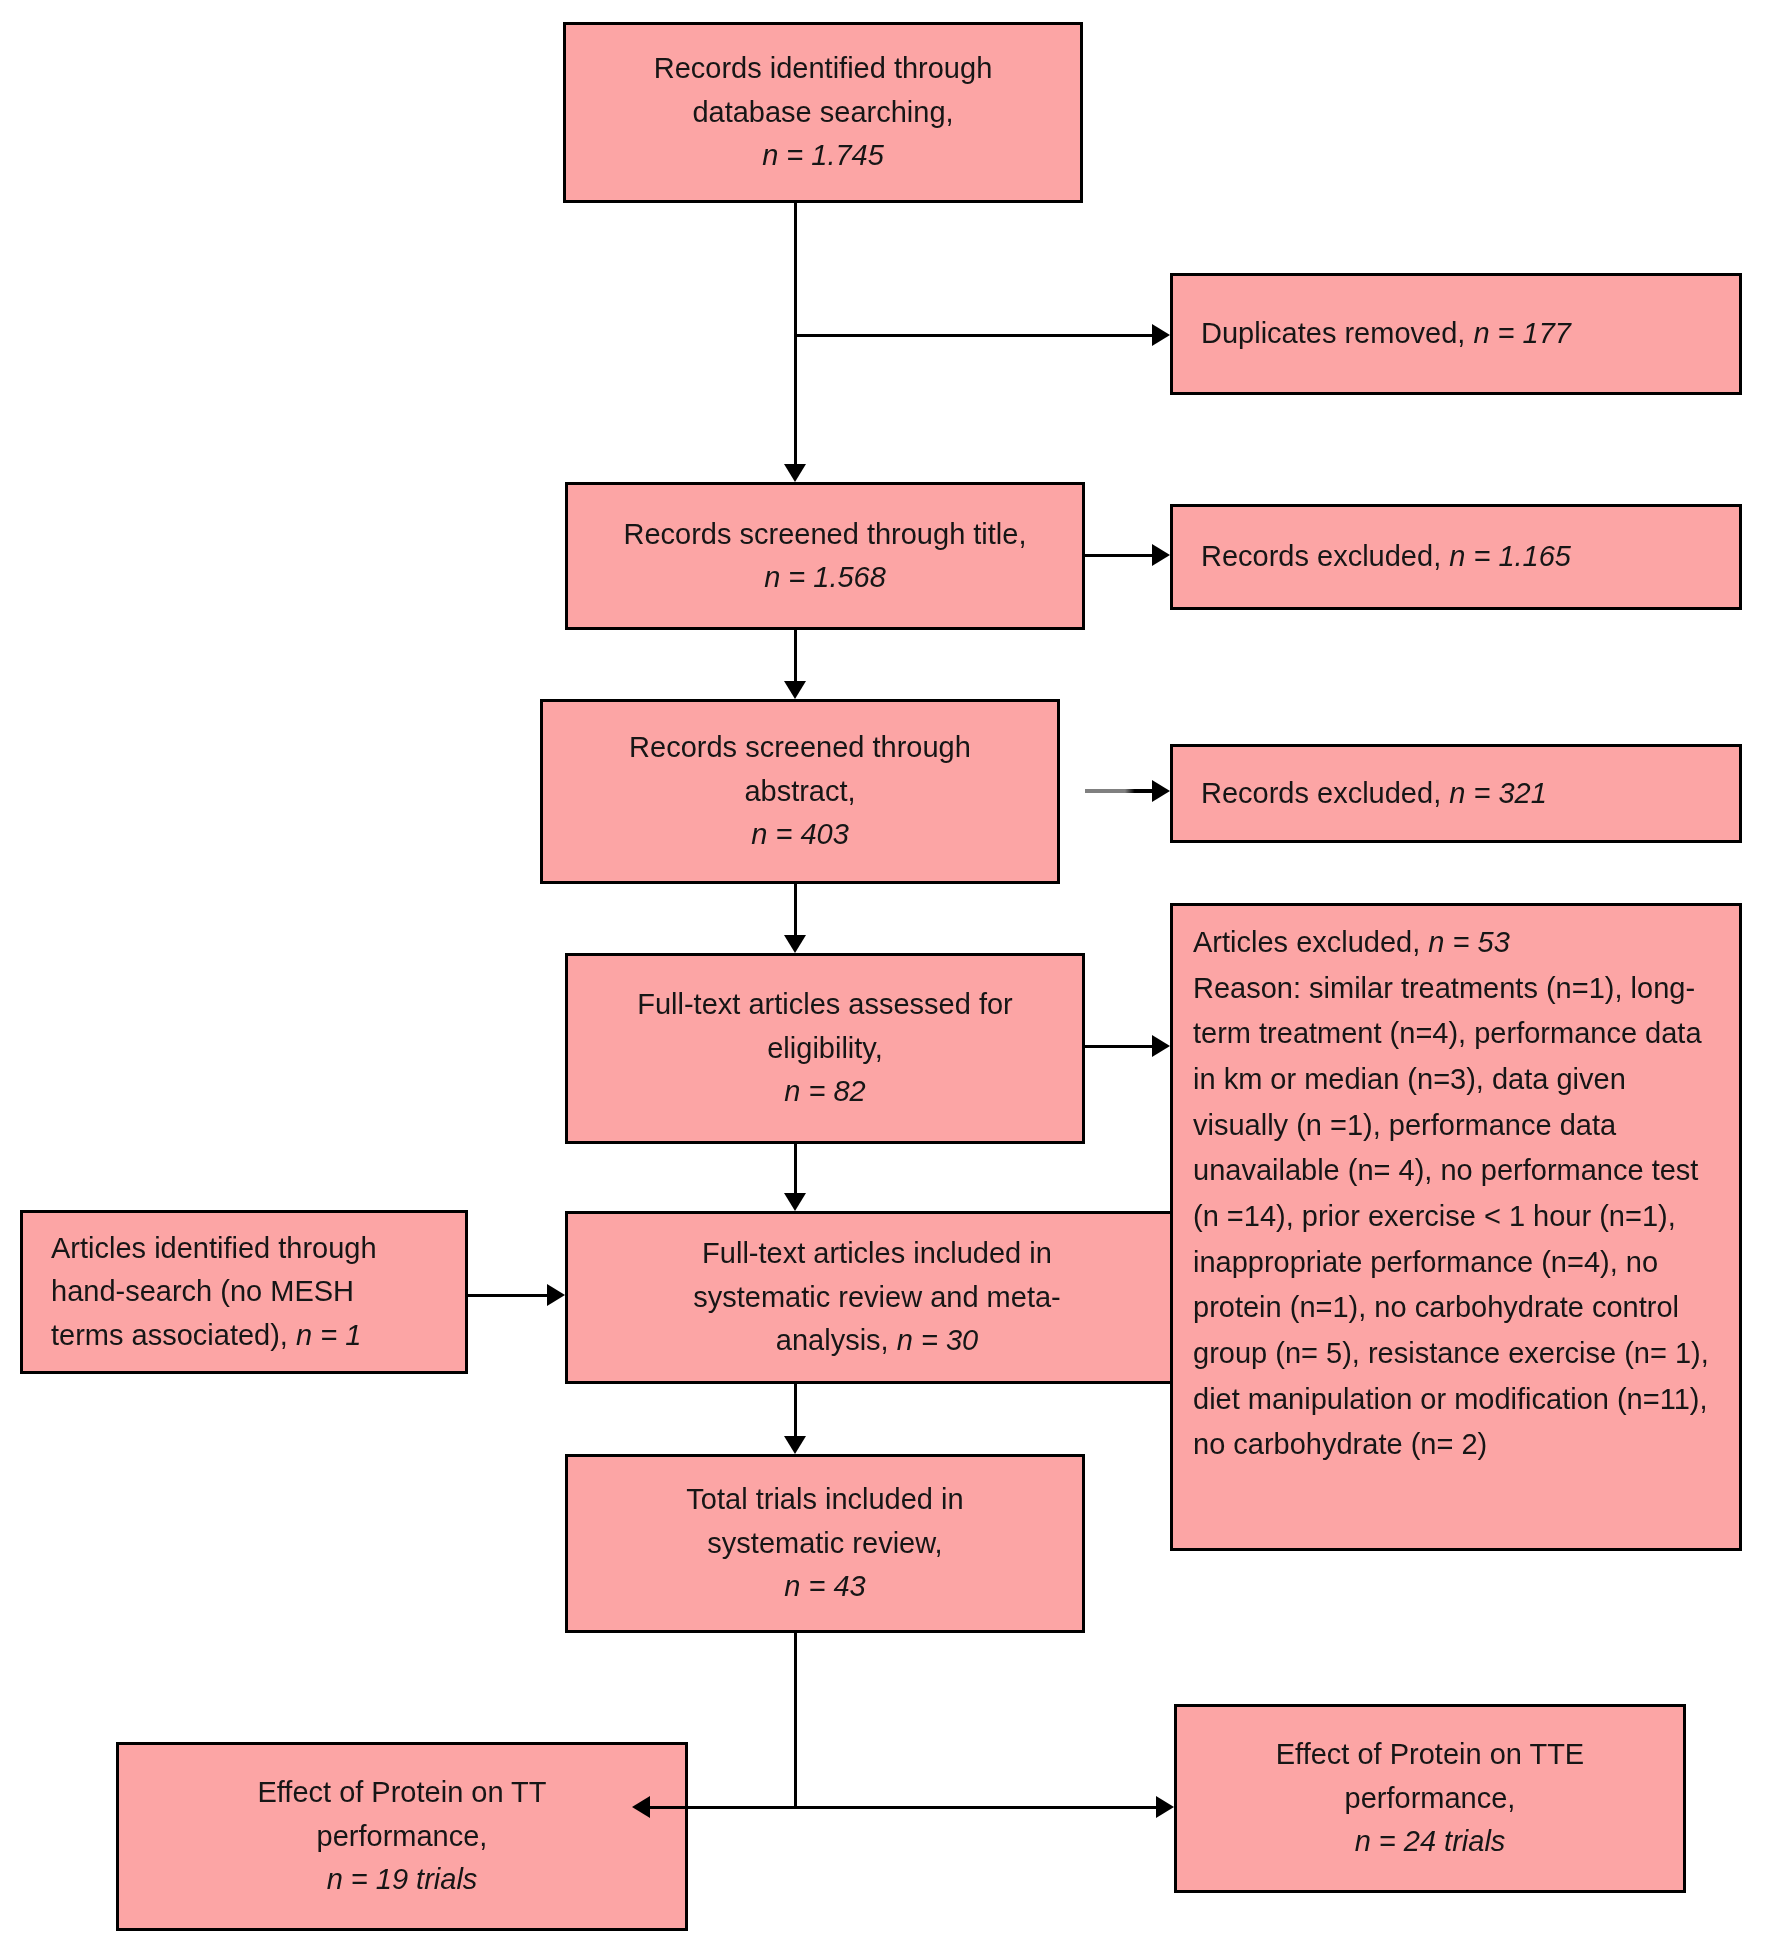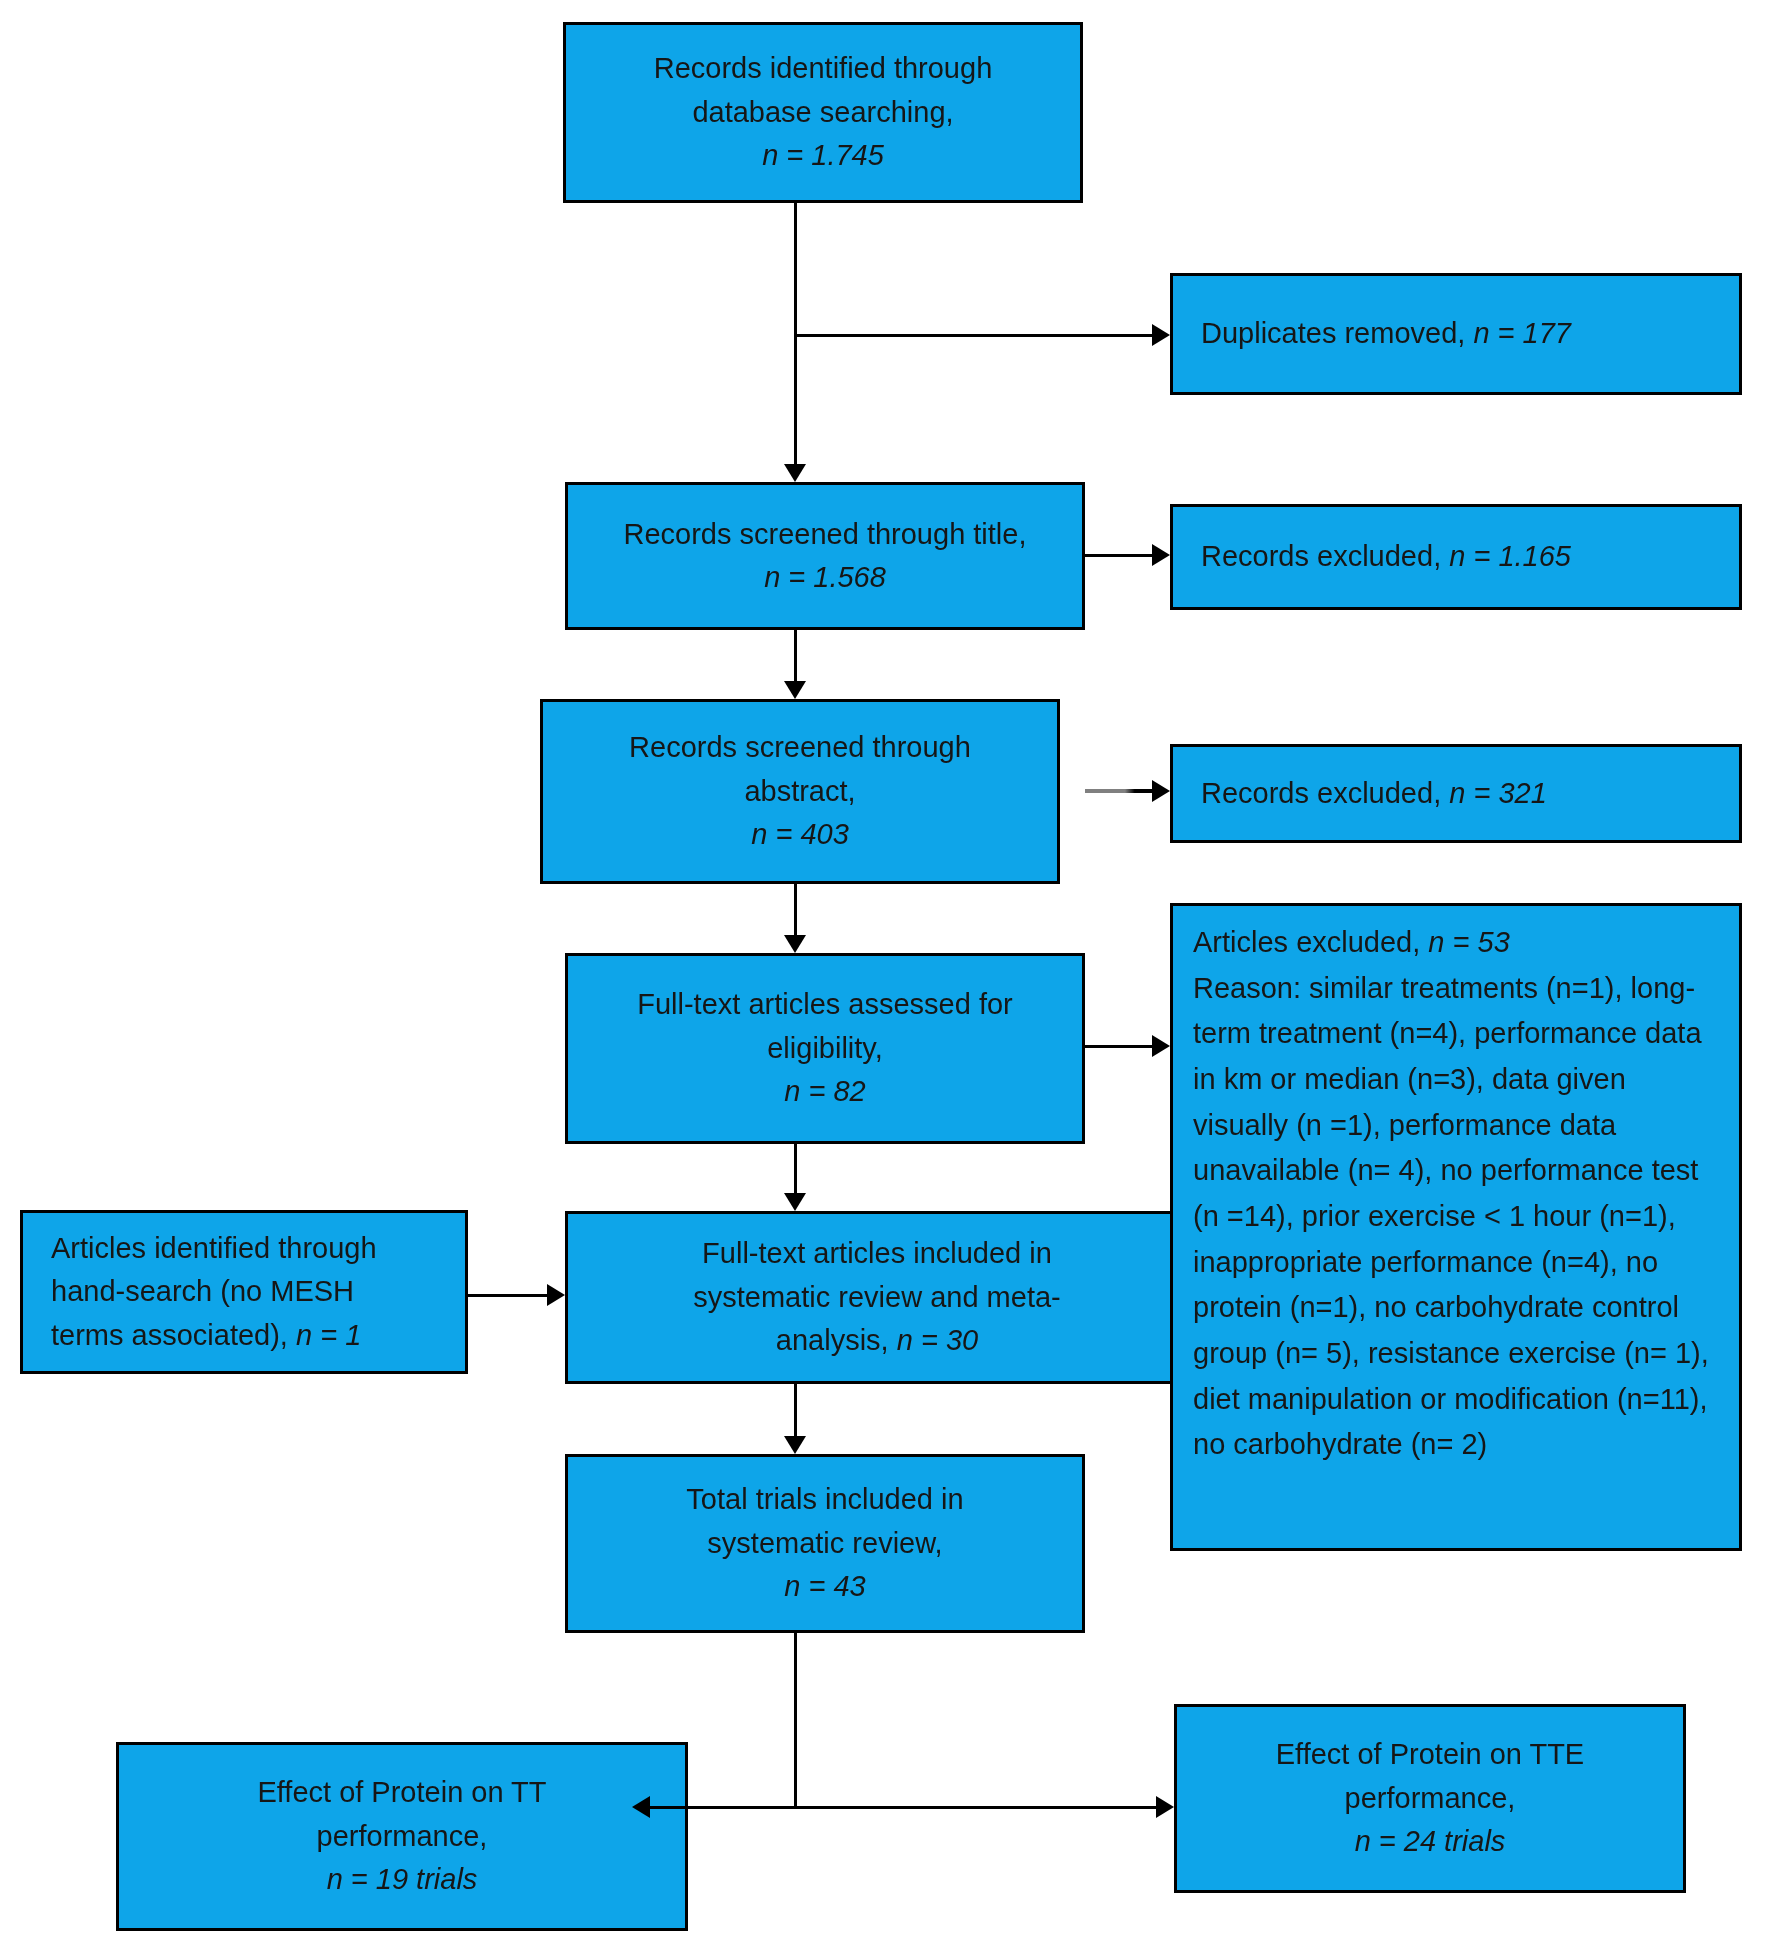--- a/index.html
+++ b/index.html
@@ -8,21 +8,21 @@
     width:1775px;height:1940px;
     background:#ffffff;
     font-family:"Liberation Sans","DejaVu Sans",sans-serif;
     color:#161616;
     overflow:hidden;
   }
   .box{
     position:absolute;
     box-sizing:border-box;
     border:3px solid #000;
-    background:#0ea5e9;
+    background:#fca5a5;
     display:flex;
     flex-direction:column;
     justify-content:center;
     font-size:29px;
     line-height:1.5;
   }
   .center{align-items:center;text-align:center;}
   .leftalign{align-items:flex-start;text-align:left;padding-left:28px;padding-right:20px;}
   .topalign{justify-content:flex-start;padding:14px 16px 10px 20px;}
   .ln{white-space:nowrap;}

